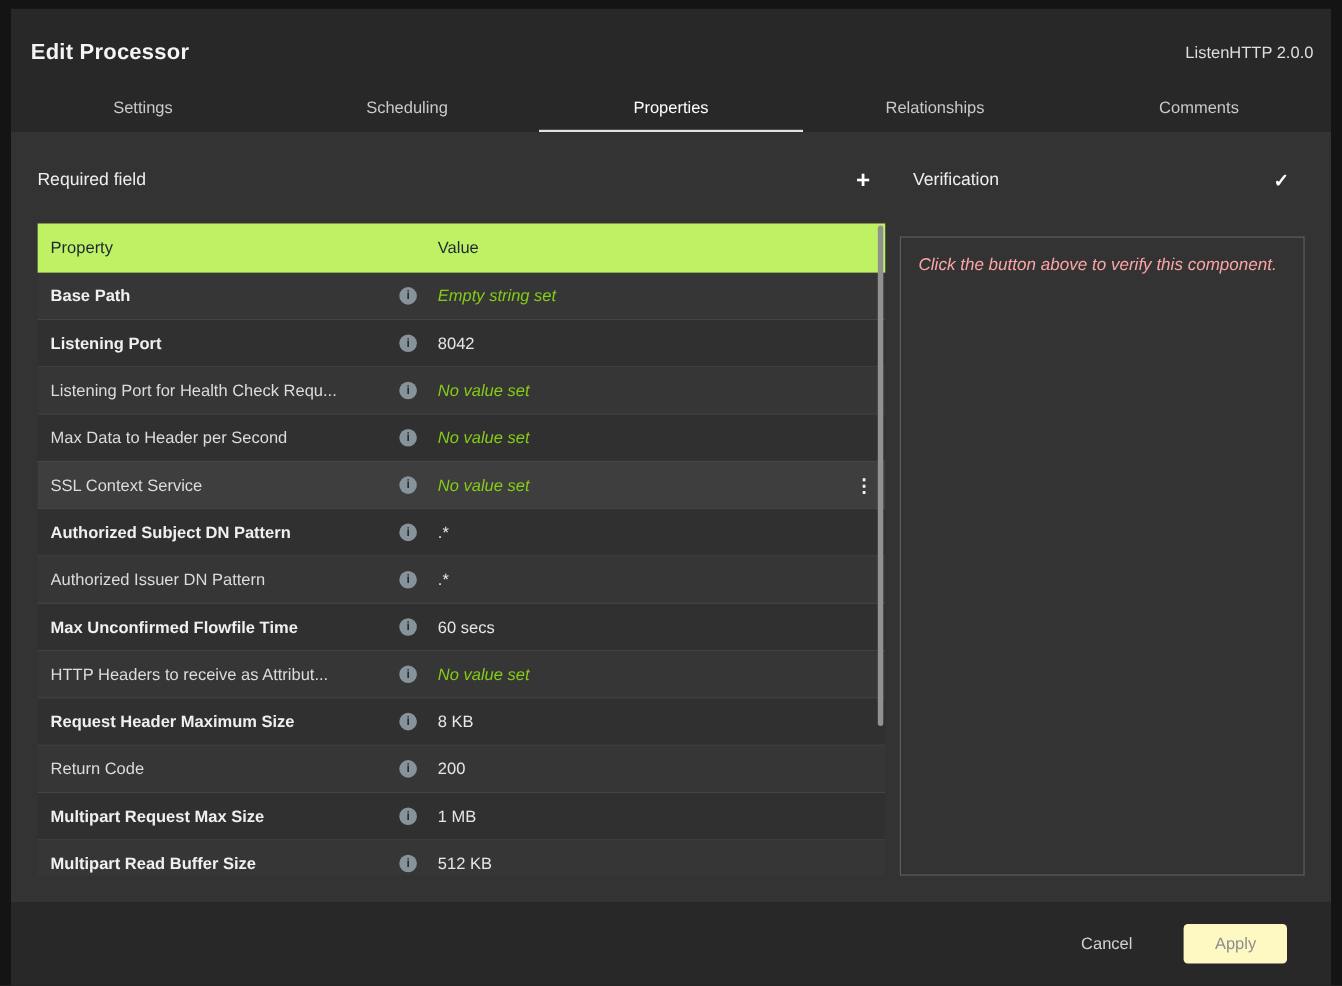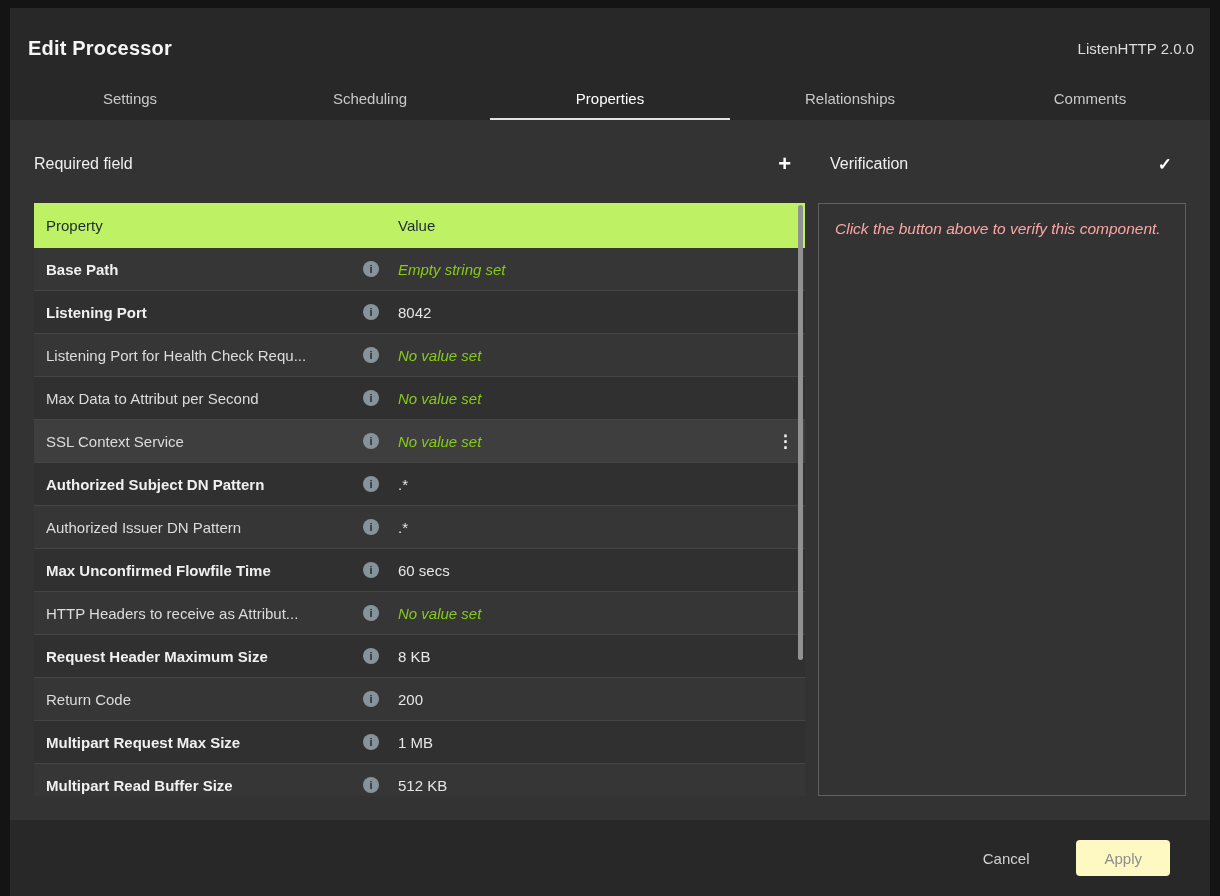--- a/index.html
+++ b/index.html
@@ -29,21 +29,21 @@
     color:#c9c9c9; font-size:15px; cursor:pointer;
     border-bottom:2px solid transparent;
   }
   .tab.active { color:#ffffff; border-bottom:2px solid #e2e2e2; }
   
   .dlg-body {
     flex:1; min-height:0; background:#333333;
     padding:24px; display:flex; gap:13px;
   }
   .left-col { width:771px; flex:none; display:flex; flex-direction:column; min-height:0; }
-  .right-col { flex:1; display:flex; flex-direction:column; min-height:0; }
+  .right-col { flex:1; display:flex; flex-direction:column; min-height:0;gap:12px; }
   .section-header {
     height:40px; flex:none; margin-bottom:19px;
     display:flex; align-items:center; justify-content:space-between;
     color:#efefef; font-size:16px; padding-right:14px;
   }
   .right-col .section-header { padding-left:12px; }
   .plus-icon { color:#ffffff; font-size:22px; font-weight:bold; line-height:1; cursor:pointer; }
   .check-icon { color:#ffffff; font-size:17px; font-weight:bold; cursor:pointer; }
   
   .ptable { position:relative; flex:1; min-height:0; overflow:hidden; }
@@ -139,21 +139,21 @@
               <span class="pname bold">Listening Port</span>
               <span class="iicon">i</span>
               <span class="pvalue">8042</span>
             </div>
             <div class="trow">
               <span class="pname">Listening Port for Health Check Requ...</span>
               <span class="iicon">i</span>
               <span class="pvalue placeholder">No value set</span>
             </div>
             <div class="trow">
-              <span class="pname">Max Data to Attribut per Second</span>
+              <span class="pname">Max Data to Header per Second</span>
               <span class="iicon">i</span>
               <span class="pvalue placeholder">No value set</span>
             </div>
             <div class="trow hl">
               <span class="pname">SSL Context Service</span>
               <span class="iicon">i</span>
               <span class="pvalue placeholder">No value set</span>
               <span class="kebab">⋮</span>
             </div>
             <div class="trow">

